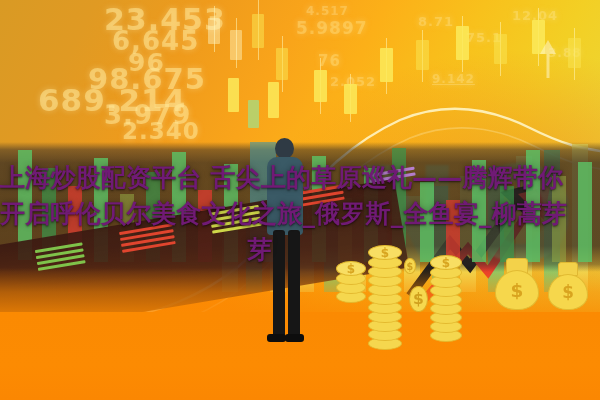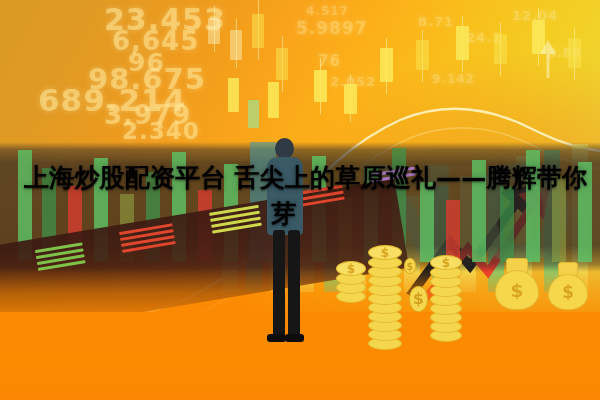--- a/index.html
+++ b/index.html
@@ -260,31 +260,30 @@
     background: linear-gradient(180deg, rgba(251,138,2,0.0) 0%, rgba(251,138,2,0.55) 40%, rgba(251,138,2,1) 100%);
   }
 
   
   #headline {
     position: absolute;
     left: 0;
     top: 160px;
     width: 520px;
     text-align: center;
-    color: #000000;
+    color: #701a75;
     font-size: 25px;
     font-weight: 700;
     line-height: 36px;
     font-family: "DejaVu Sans", "Liberation Sans", sans-serif;
     letter-spacing: 0.2px;
     text-shadow:
       0 1px 2px rgba(0,0,0,0.55),
       0 0 6px rgba(0,0,0,0.35);
     z-index: 40;
-    margin-left: 24px;
   }
   #headline .ln {
     display: block;
     white-space: nowrap;
   }
 </style>
 </head>
 <body>
 
 <div id="banner">
@@ -299,24 +298,24 @@
       <div class="ghost-num " style="left: 128px; top: 48px; font-size: 25px;">96</div>
       <div class="ghost-num " style="left: 88px; top: 62px; font-size: 29px; text-align: center;">98.675</div>
       <div class="ghost-num " style="left: 38px; top: 82px; font-size: 31px;">689.214</div>
       <div class="ghost-num " style="left: 104px; top: 100px; font-size: 26px;">3.979</div>
       <div class="ghost-num " style="left: 122px; top: 118px; font-size: 23px;">2.340</div>
       <div class="ghost-num dim" style="left: 296px; top: 18px; font-size: 17px;">5.9897</div>
       <div class="ghost-num dim" style="left: 318px; top: 52px; font-size: 15px;">76</div>
       <div class="ghost-num dim2" style="left: 306px; top: 4px; font-size: 12px;">4.517</div>
       <div class="ghost-num dim2" style="left: 330px; top: 74px; font-size: 13px;">2.052</div>
       <div class="ghost-num dim2" style="left: 418px; top: 14px; font-size: 13px;">8.71</div>
-      <div class="ghost-num dim2" style="left: 466px; top: 30px; font-size: 13px;">24.1</div>
+      <div class="ghost-num dim2" style="left: 466px; top: 30px; font-size: 13px;">75.1</div>
       <div class="ghost-num dim2" style="left: 512px; top: 8px; font-size: 13px;">12.04</div>
       <div class="ghost-num dim2" style="left: 548px; top: 46px; font-size: 12px;">3.88</div>
-      <div class="ghost-num dim2" style="left: 432px; top: 72px; font-size: 12px;">9.142</div>
+      <div class="ghost-num dim2" style="left: 432px; top: 72px; font-size: 12px; text-decoration: underline;">9.142</div>
     </div>
 
   <div id="candles-layer" class="layer">
     <div class="wick" style="left:214px; top:6px;  height:46px;"></div>
     <div class="cand w" style="left:208px; top:18px; width:12px; height:26px;"></div>
     <div class="wick" style="left:236px; top:18px; height:50px;"></div>
     <div class="cand w" style="left:230px; top:30px; width:12px; height:30px;"></div>
     <div class="wick" style="left:258px; top:0px;  height:60px;"></div>
     <div class="cand y2" style="left:252px; top:14px; width:12px; height:34px;"></div>
     <div class="wick" style="left:282px; top:36px; height:56px;"></div>
@@ -485,16 +484,17 @@
         <div class="bag-body" style="font-size: 18.48px;">$</div>
       </div>
       <div class="money-bag" style="left: 548px; top: 262px; width: 40px; height: 48px;">
         <div class="bag-neck"></div>
         <div class="bag-body" style="font-size: 16.8px;">$</div>
       </div>
     </div>
 
   <div id="headline">
     <span class="ln">上海炒股配资平台 舌尖上的草原巡礼——腾辉带你</span>
+    <span class="ln">开启呼伦贝尔美食文化之旅_俄罗斯_全鱼宴_柳蒿芽</span>
     <span class="ln">芽</span>
   </div>
 
 </div>
 
 </body></html>

